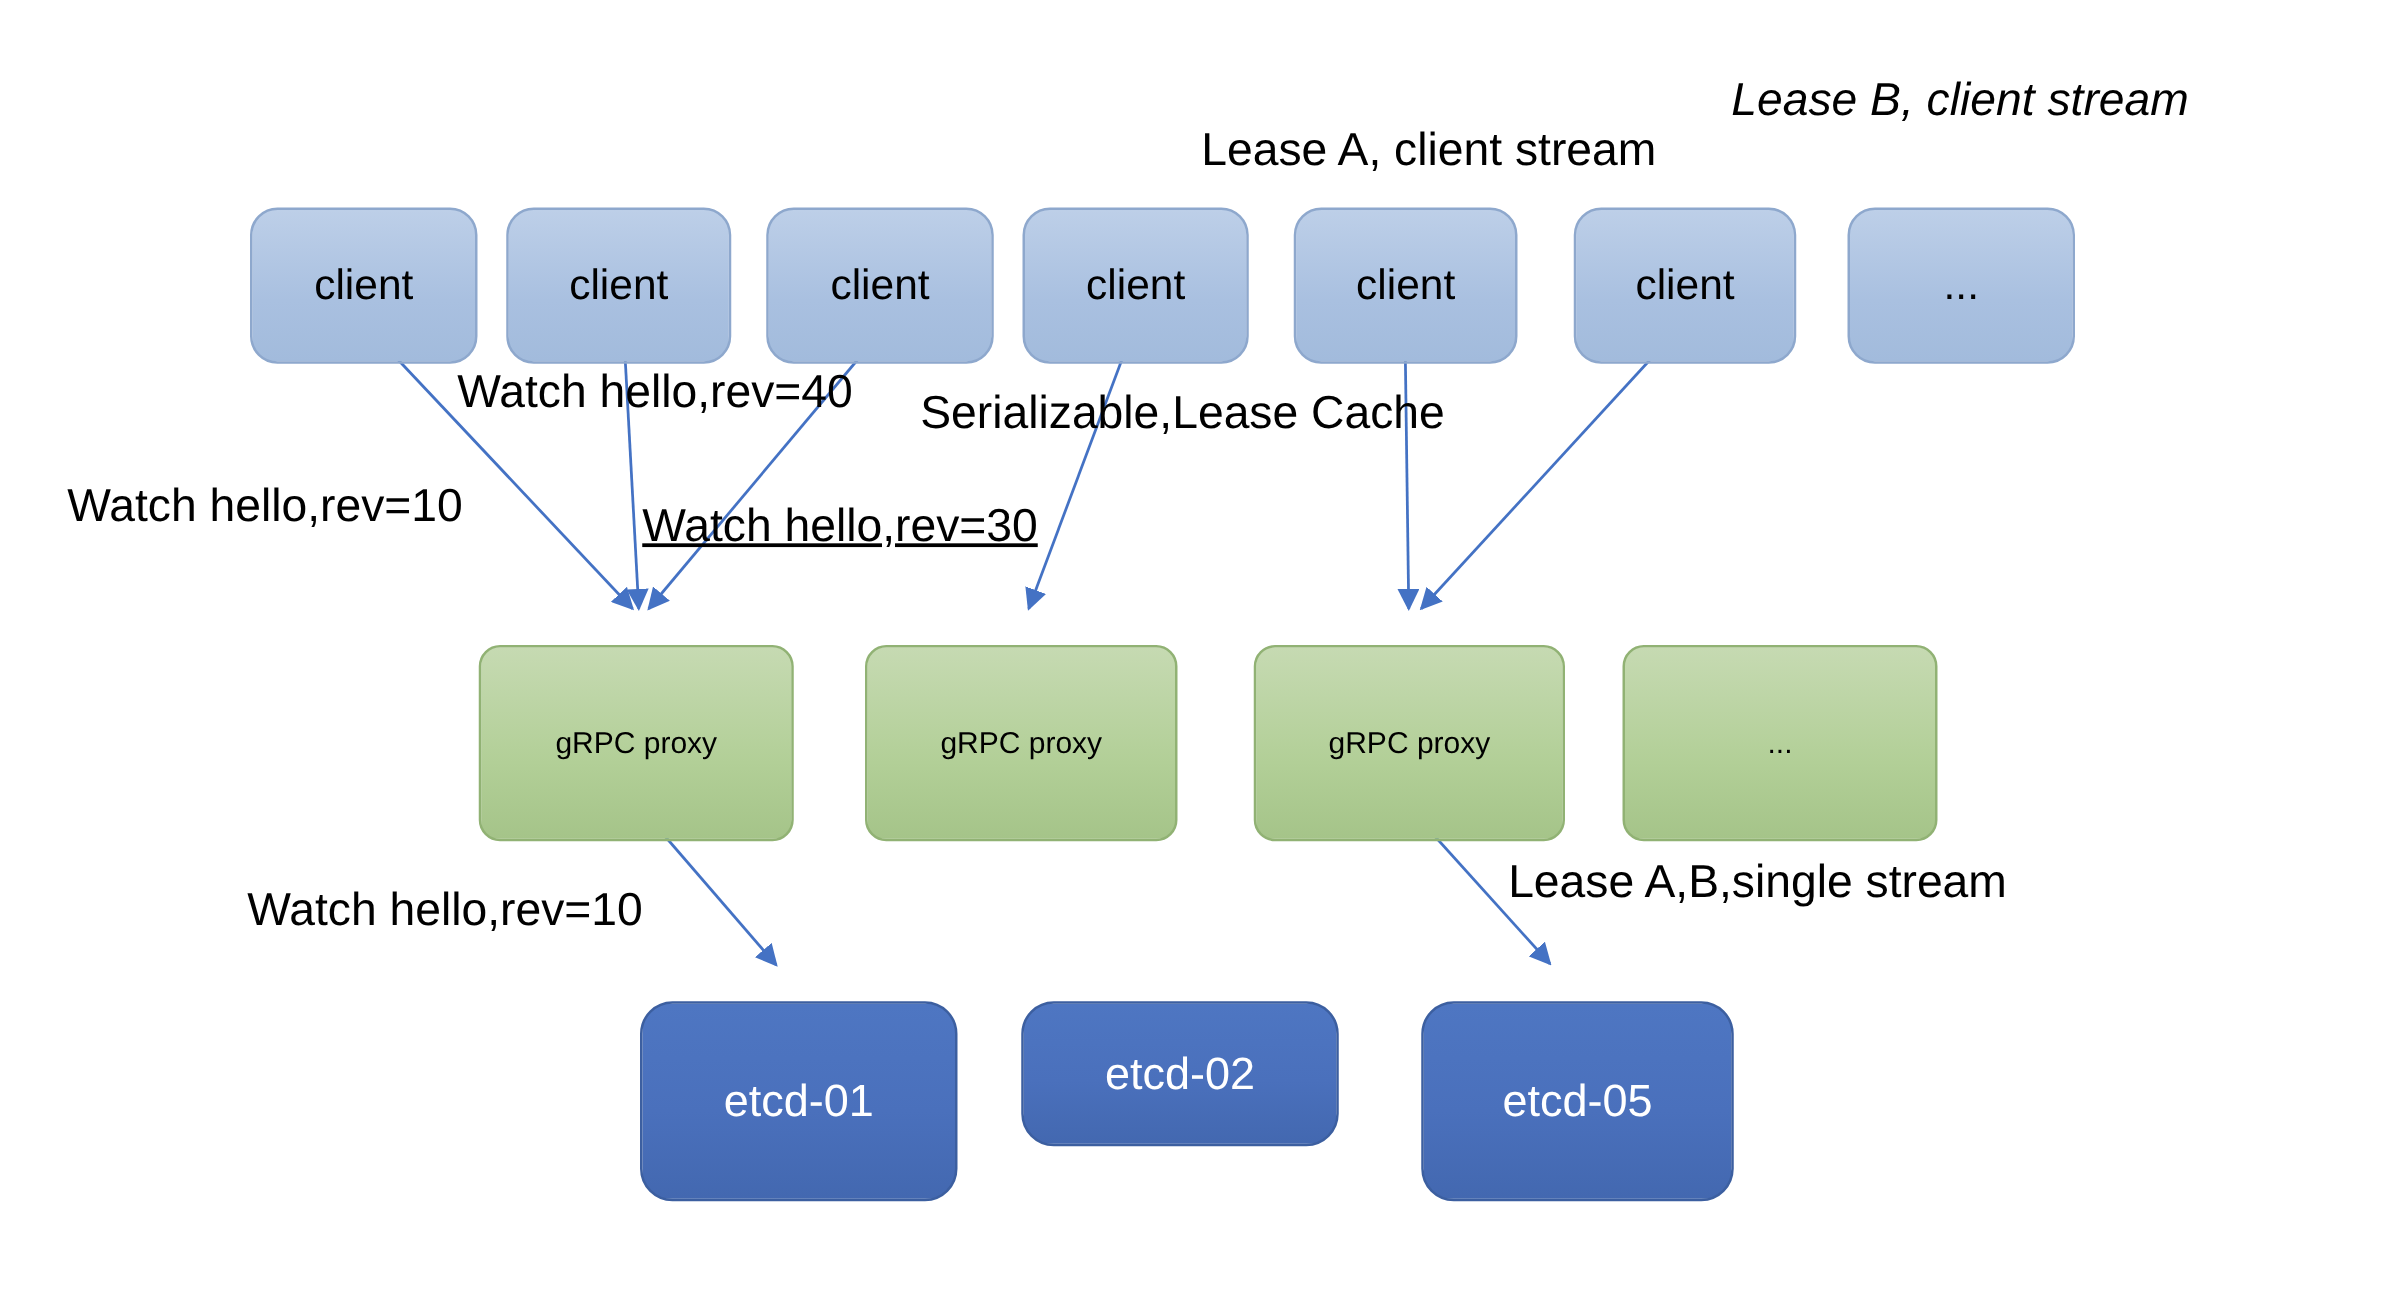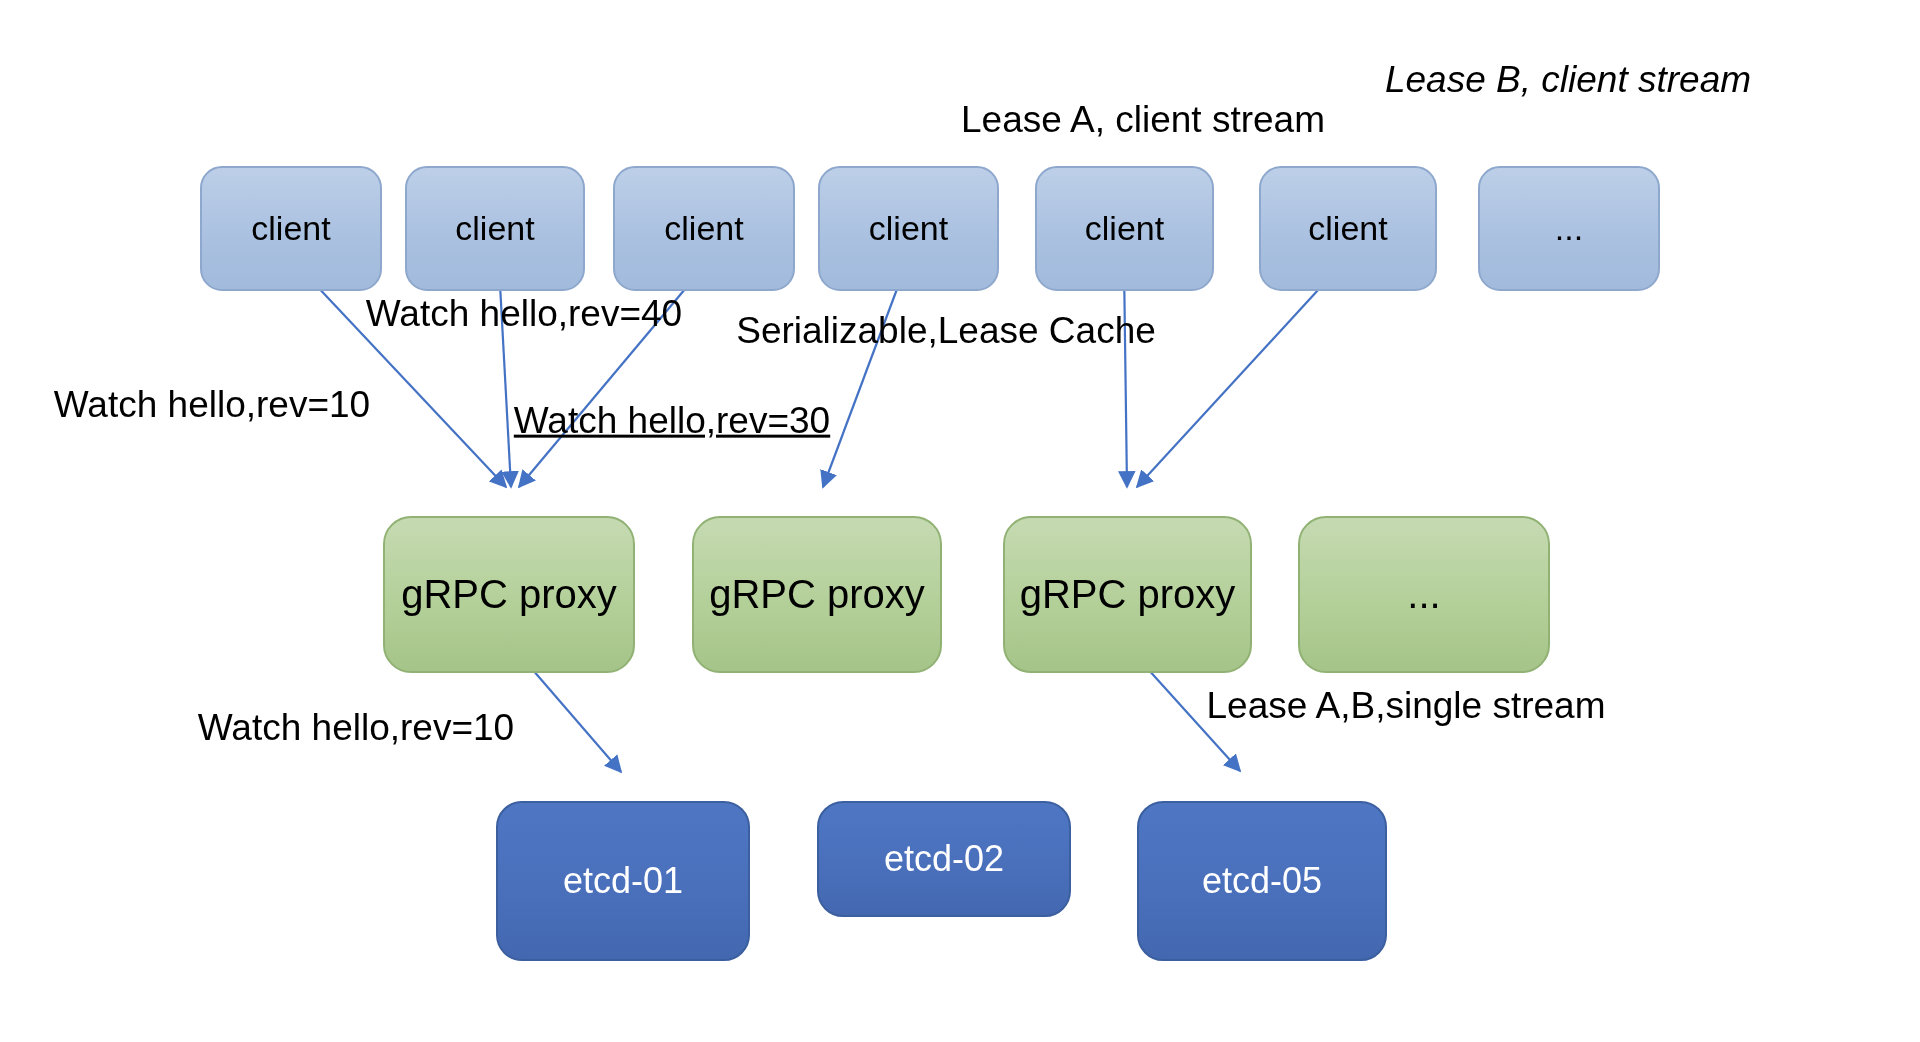--- a/index.html
+++ b/index.html
@@ -31,25 +31,25 @@
     margin-top: 28px;
   }
   .node.client {
     border-radius: 22px;
     border: 2px solid #8ea8cd;
     background: linear-gradient(180deg, #bdcfe8 0%, #a9c0e0 60%, #a2bbdc 100%);
     color: #000000;
     font-size: 34px;
   }
   .node.proxy {
-    border-radius: 28px;
+    border-radius: 17px;
     border: 2px solid #91b274;
     background: linear-gradient(180deg, #c6dab2 0%, #b2cf97 60%, #a5c489 100%);
     color: #000000;
-    font-size: 40px;
+    font-size: 24px;
     justify-content: center;
   }
   .node.etcd {
     border-radius: 26px;
     border: 2px solid #3c5fa0;
     background: linear-gradient(180deg, #4e76c2 0%, #4a70bc 55%, #4368b0 100%);
     color: #ffffff;
     font-size: 36px;
   }
   .diagram-label {
@@ -112,21 +112,21 @@
       </div>
       <div class="node proxy" style="left: 692px; top: 488px; width: 250px; height: 157px;">
         <span>gRPC proxy</span>
       </div>
       <div class="node proxy" style="left: 1003px; top: 488px; width: 249px; height: 157px;">
         <span>gRPC proxy</span>
       </div>
       <div class="node proxy" style="left: 1298px; top: 488px; width: 252px; height: 157px;">
         <span>...</span>
       </div>
-      <div class="node etcd" style="left: 496px; top: 773px; width: 254px; height: 160px;">
+      <div class="node etcd" style="left: 512px; top: 773px; width: 254px; height: 160px;">
         <span>etcd-01</span>
       </div>
       <div class="node etcd" style="left: 817px; top: 773px; width: 254px; height: 116px;">
         <span>etcd-02</span>
       </div>
       <div class="node etcd" style="left: 1137px; top: 773px; width: 250px; height: 160px;">
         <span>etcd-05</span>
       </div>
     </div>
   <div id="label-layer">

